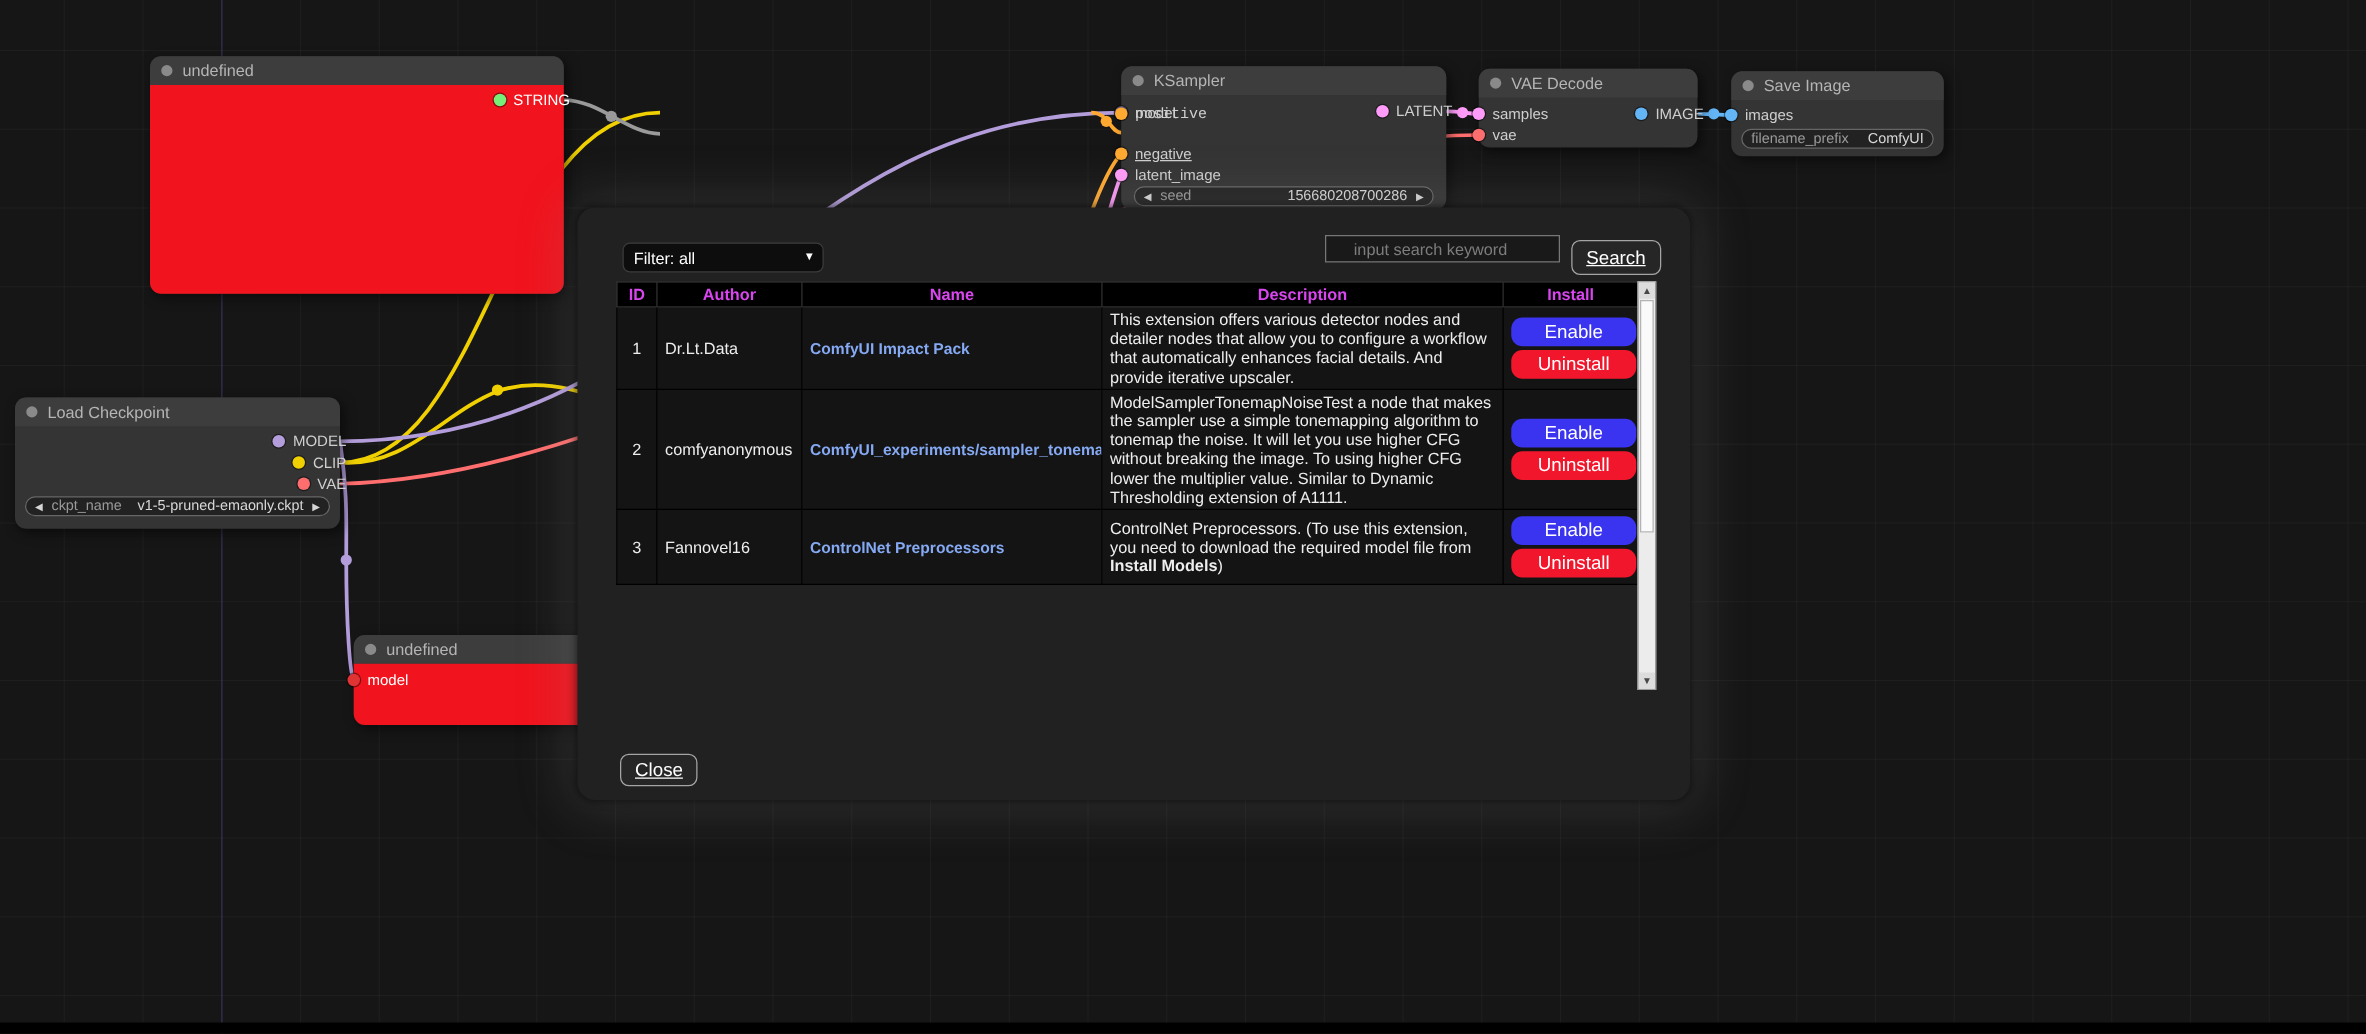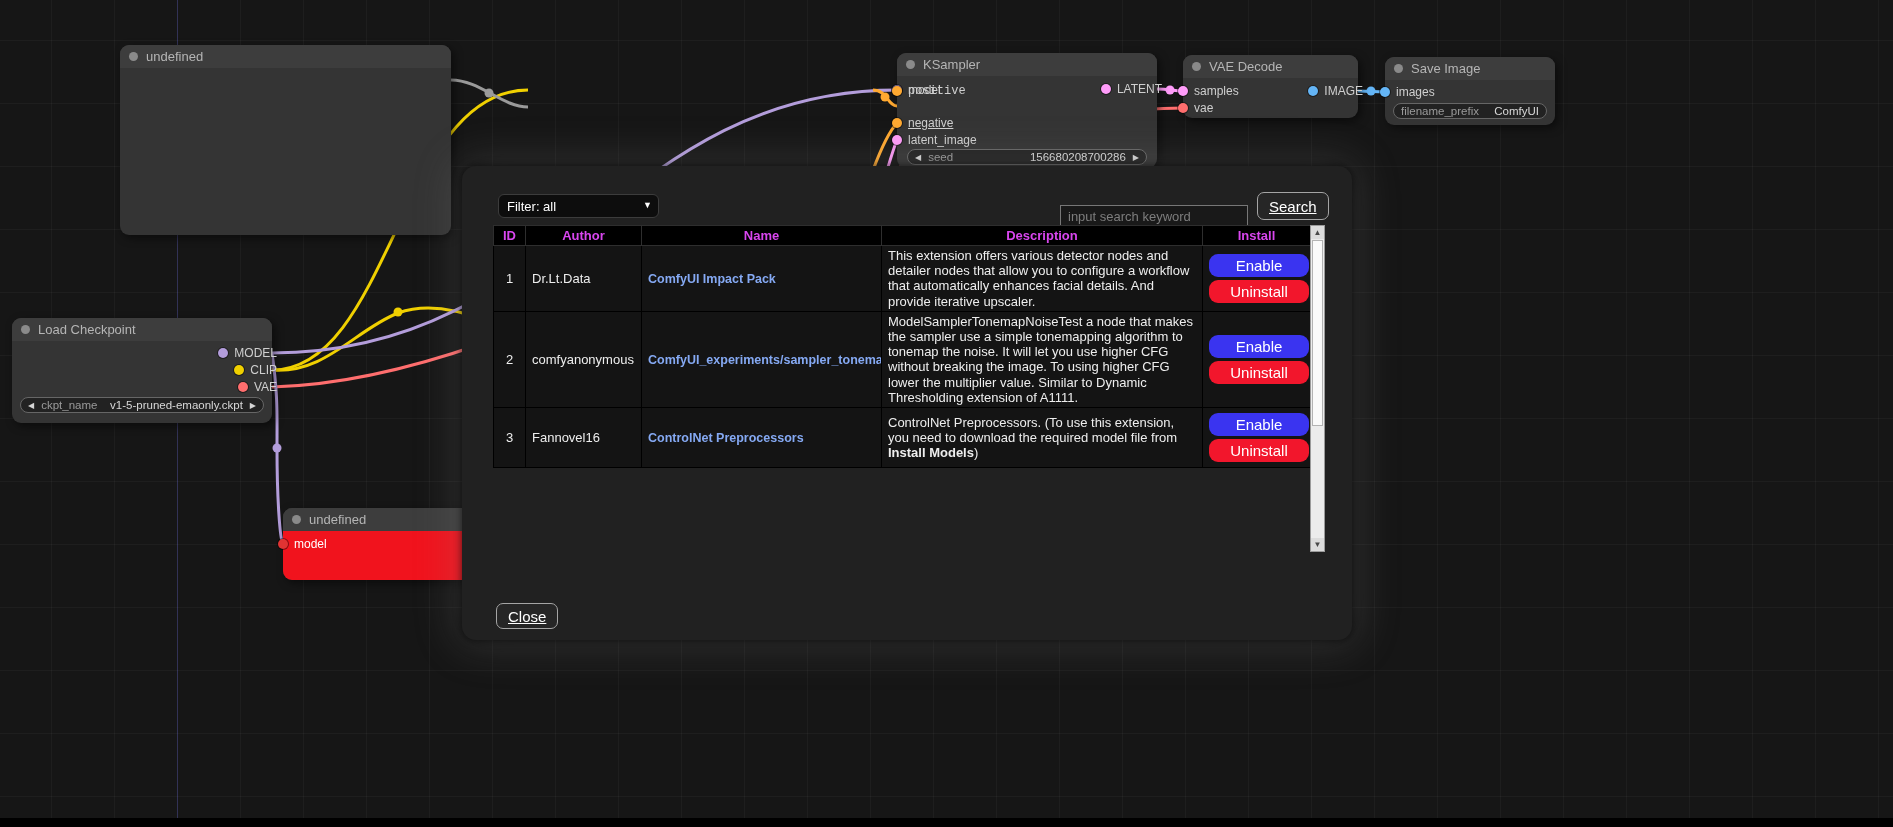--- a/index.html
+++ b/index.html
@@ -58,22 +58,22 @@
   }
   .filter-wrap { position:absolute; left:36px; top:28px; width:161px; height:24px; }
   .filter-select {
     width:100%; height:100%; background:#0d0d0d; color:#fff; border:1px solid #3c3c3c;
     border-radius:6px; font-size:13px; padding:0 20px 0 8px; appearance:none;
     font-family:"Liberation Sans", sans-serif;
   }
   .filter-caret { position:absolute; right:7px; top:6px; font-size:9px; color:#fff; pointer-events:none; }
 
   .search-input {
-    position:absolute; left:598px; top:39px; width:188px; height:22px;
-    background:#191919; border:1px solid #777; color:#ddd; font-size:13px; padding:0 7px;
+    position:absolute; left:598px; top:22px; width:188px; height:22px;
+    background:#191919; border:1px solid #777; color:#ddd; font-size:13px; padding:0 22px;
     font-family:"Liberation Sans", sans-serif;
   }
   .search-input::placeholder { color:#7d7d7d; }
   .search-btn, .close-btn {
     position:absolute; background:#262626; color:#fff; border:1px solid #a5a5a5; border-radius:7px;
     font-size:15px; padding:2px 11px; font-family:"Liberation Sans", sans-serif; cursor:pointer;text-decoration:underline;
   }
   .search-btn { left:795px; top:26px; height:28px; }
   .close-btn  { left:34px;  top:437px; height:26px; }
 
@@ -131,20 +131,26 @@
     <circle cx="277" cy="448" r="4.5" fill="#b39ddb"></circle>
     <circle cx="885" cy="97" r="4.5" fill="#ffa931"></circle>
     <circle cx="1170" cy="90" r="4.5" fill="#ff9cf9"></circle>
     <circle cx="1371" cy="91" r="4.5" fill="#64b5f6"></circle>
   </svg>
 
   <div class="node node-error" style="left:120px; top:45px; width:331px; height:190px;">
     <div class="node-header">
       <span class="title-dot"></span>
       <span>undefined</span>
+    </div>
+    <div class="node-body" style="background: rgb(241, 19, 29);">
+      <div class="slot out" style="top:5px; color:#fff;">
+        <span>STRING</span>
+        <span class="dot" style="background: rgb(119, 238, 119);"></span>
+      </div>
     </div>
   </div>
 
 
   <div class="node" style="left:897px; top:53px; width:260px; height:115px;">
     <div class="node-header">
       <span class="title-dot"></span>
       <span>KSampler</span>
     </div>
     <div class="node-body">

